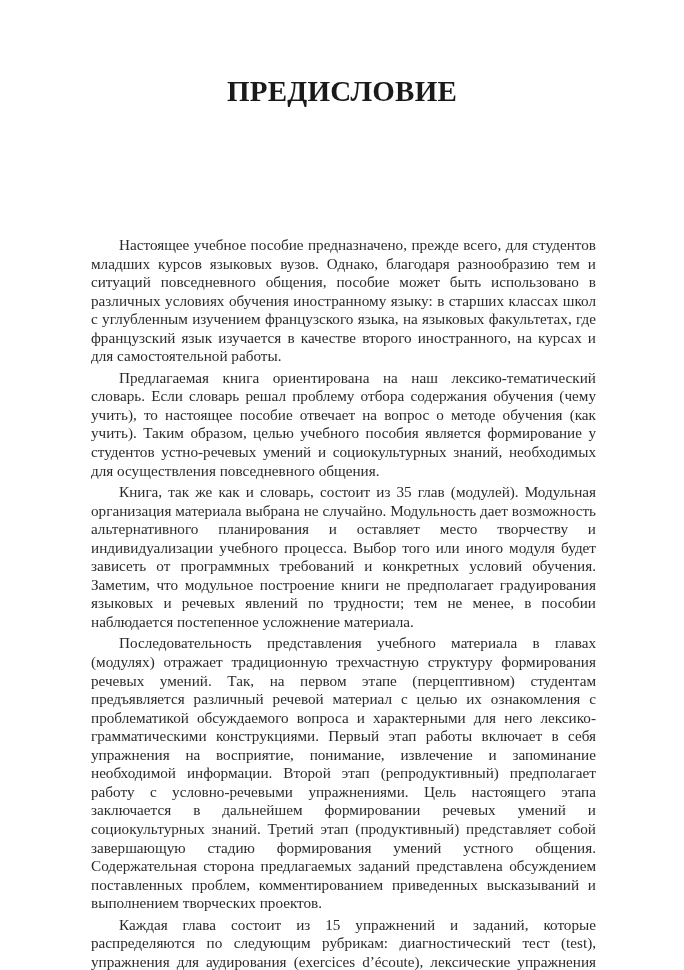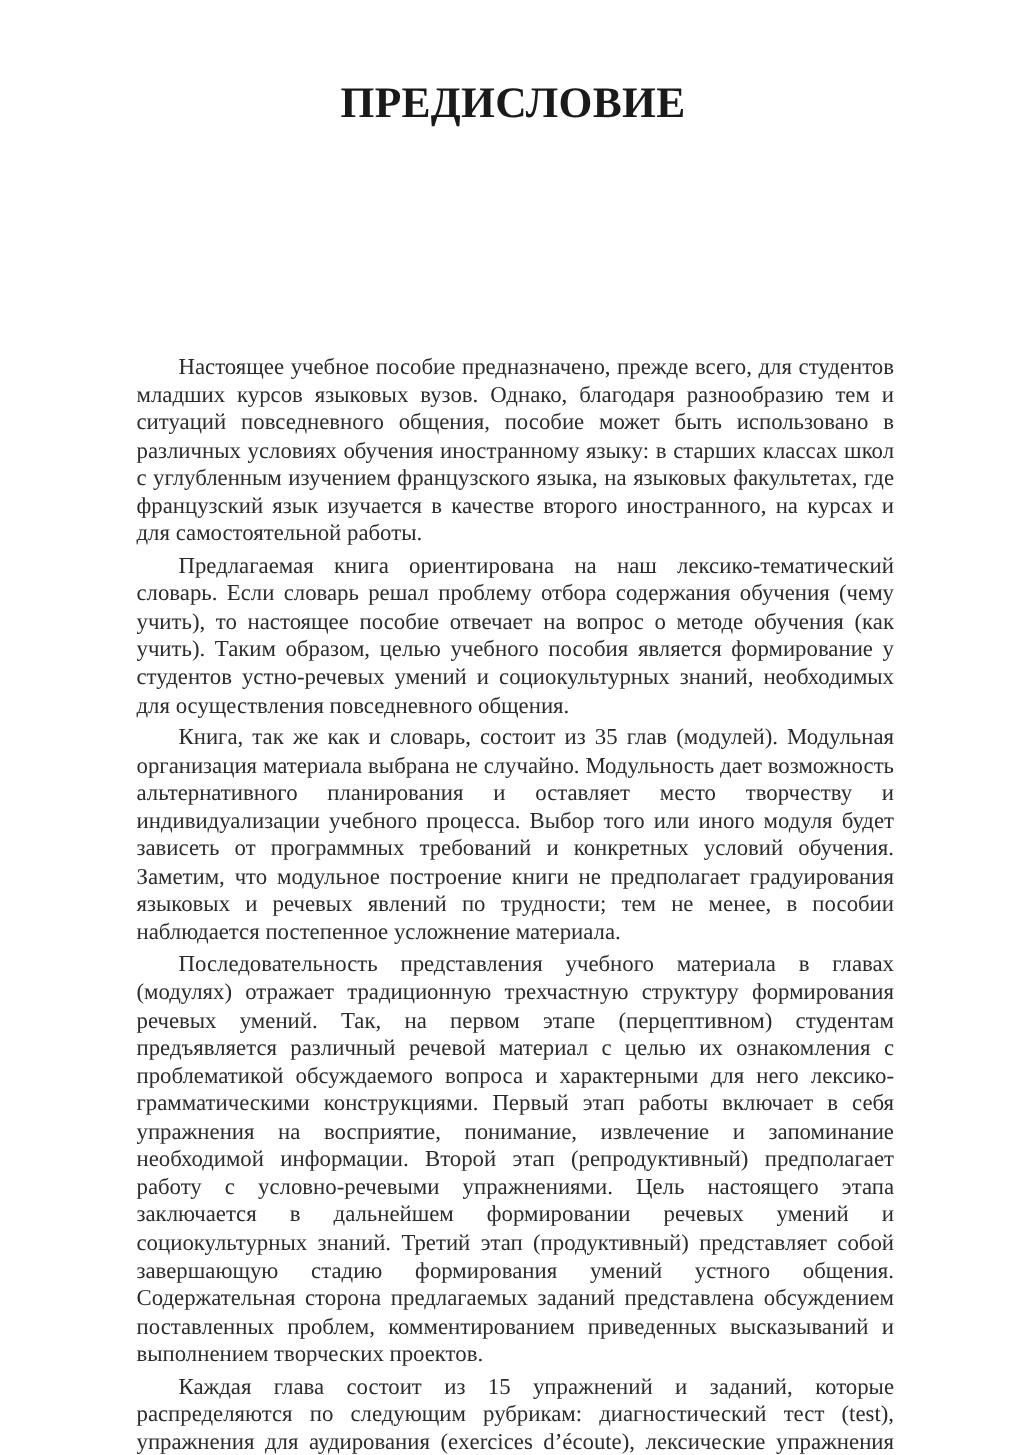--- a/index.html
+++ b/index.html
@@ -18,21 +18,21 @@
       position: absolute;
       left: 0;
       top: 0;
       width: 684px;
       height: 970px;
       background: #ffffff;
     }
     .title {
       position: absolute;
       left: 0;
-      top: 52px;
+      top: 74px;
       width: 684px;
       text-align: center;
       font-family: "Liberation Serif", "DejaVu Serif", serif;
       font-weight: bold;
       font-size: 29px;
       letter-spacing: 0.2px;
       color: #1a1a1a;
       margin: 0;
       line-height: 34px;
     }

